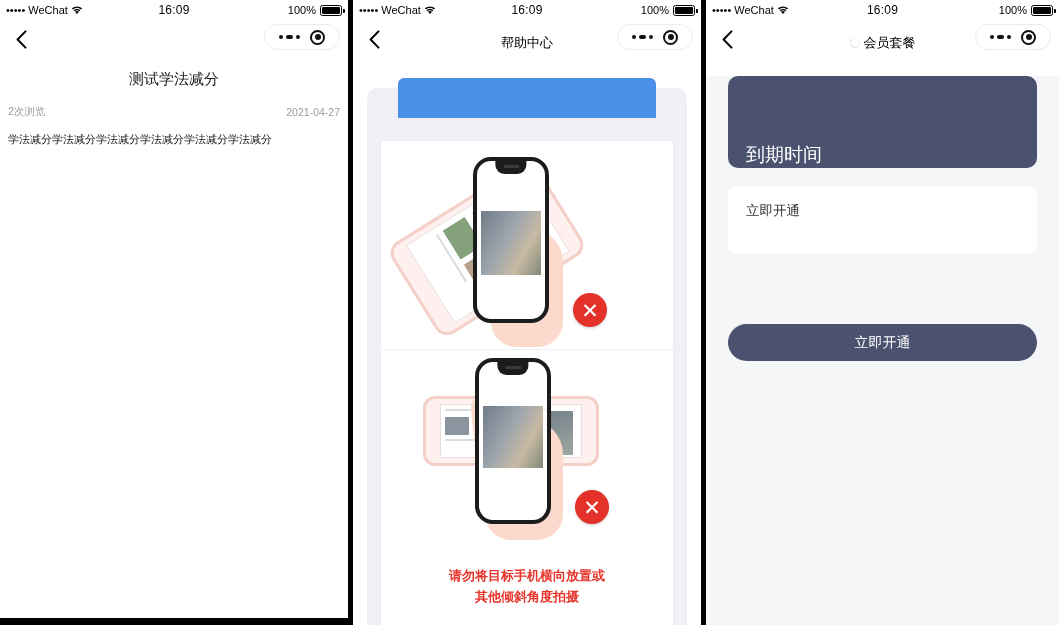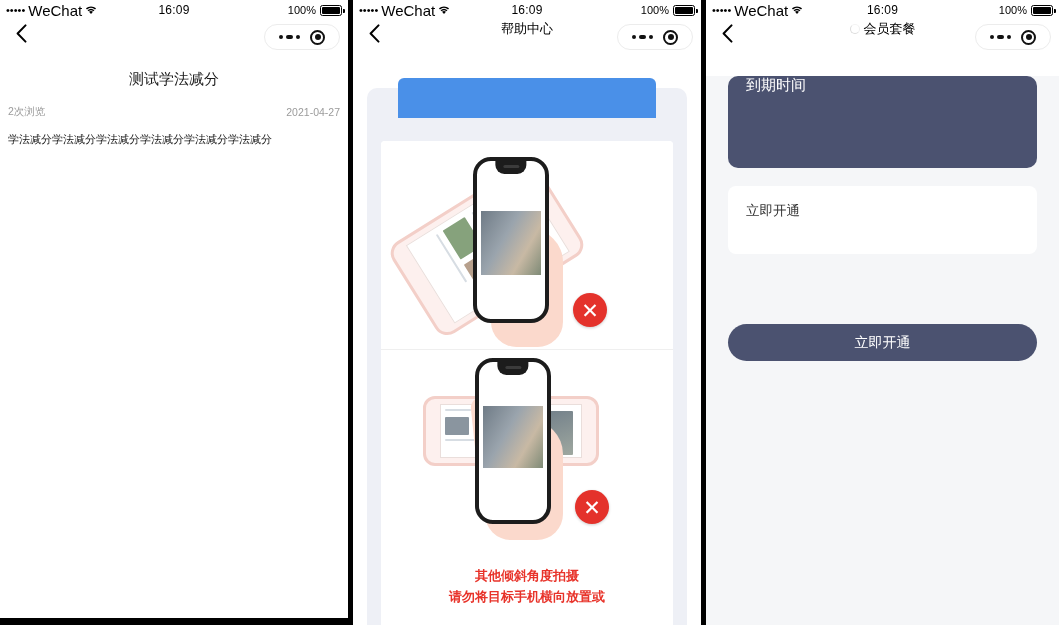--- a/index.html
+++ b/index.html
@@ -17,33 +17,33 @@
   #phone-3 { left: 706px; width: 353px; height: 625px; }
 
   
   .statusbar {
     height: 20px; display: flex; align-items: center;
     font-size: 11.5px; color: #000; background: #fff;
     padding: 0 6px; box-sizing: border-box;
   }
   .sb-left { display: flex; align-items: center; gap: 3px; flex: 1 1 0; }
   .sb-dots { letter-spacing: 0px; font-size: 11px; line-height: 1; }
-  .sb-carrier { font-size: 15px; }
+  .sb-carrier { font-size: 11px; }
   .wifi-icon { display: inline-block; width: 12px; height: 10px; position: relative; }
   .wifi-icon svg { display:block; }
   .sb-center { flex: 0 0 auto; font-size: 12px; letter-spacing: .2px; }
   .sb-right { flex: 1 1 0; display: flex; align-items: center; justify-content: flex-end; gap: 4px; }
   .bat-pct { font-size: 11px; }
   .battery { width: 22px; height: 11px; border: 1.3px solid #000; border-radius: 2.5px; position: relative; box-sizing: border-box; padding: 1px; }
   .battery::after { content: ""; position: absolute; right: -3.5px; top: 3px; width: 2px; height: 4px; background: #000; border-radius: 0 1px 1px 0; }
   .battery i { display: block; height: 100%; background: #000; border-radius: 1px; }
 
   
   .navbar {
-    height: 32px; display: flex; align-items: flex-start; position: relative;
+    height: 32px; display: flex; align-items: flex-end; position: relative;
     background: #fff; padding: 0 8px; box-sizing: border-box;
   }
   .nav-back { width: 26px; height: 26px; display: flex; align-items: center; justify-content: center; cursor: pointer; }
   .nav-back svg { display: block; }
   .nav-title {
     position: absolute; left: 0; right: 0; text-align: center;
     font-size: 13px; color: #000; pointer-events: none;
     display: flex; align-items: center; justify-content: center; gap: 4px;
   }
   .spinner {
@@ -124,22 +124,22 @@
     font-size: 21px; font-weight: bold; line-height: 1;
     box-shadow: 0 1px 3px rgba(0,0,0,.2);
   }
   .tiny-line { position: absolute; background: #d7dde3; height: 2px; border-radius: 1px; }
   .tiny-img { position: absolute; border-radius: 1px; }
 
   
   .recharge { background: #f5f6f8; height: 573px; padding: 0 22px; box-sizing: border-box; }
   .exp-card {
     margin-top: 24px; height: 92px; background: #4b5270; border-radius: 10px;
-    display: flex; align-items: flex-start; padding: 0 18px; box-sizing: border-box;
-    color: #ffffff; font-size: 15px;
+    display: flex; align-items: flex-end; padding: 0 18px; box-sizing: border-box;
+    color: #ffffff; font-size: 19px;
   }
   .plan-card {
     margin-top: 18px; height: 68px; background: #ffffff; border-radius: 8px;
     padding: 16px 18px; box-sizing: border-box; color: #333; font-size: 13.5px;
   }
   .open-btn {
     margin-top: 70px; height: 37px; background: #4b5270; border-radius: 21px;
     display: flex; align-items: center; justify-content: center;
     color: #fff; font-size: 14px; cursor: pointer;
   }
@@ -292,22 +292,22 @@
               <div class="notch">
                   <i></i>
                 </div>
               <div class="shot" style="left:4px; top:44px; right:4px; height:62px; background:linear-gradient(120deg,#6f7b86 0%,#9aa4ad 40%,#c8b9a4 70%,#7e8a76 100%);"></div>
             </div>
 
             <div class="x-badge" style="left:194px; top:140px;">✕</div>
           </div>
 
           <div class="warn-text">
+            <div>请勿将目标手机横向放置或</div>
             <div>其他倾斜角度拍摄</div>
-            <div>请勿将目标手机横向放置或</div>
           </div>
         </div>
       </div>
 
       <div class="ribbon-zone">
         <div class="ribbon"></div>
       </div>
     </div>
   </div>
 

